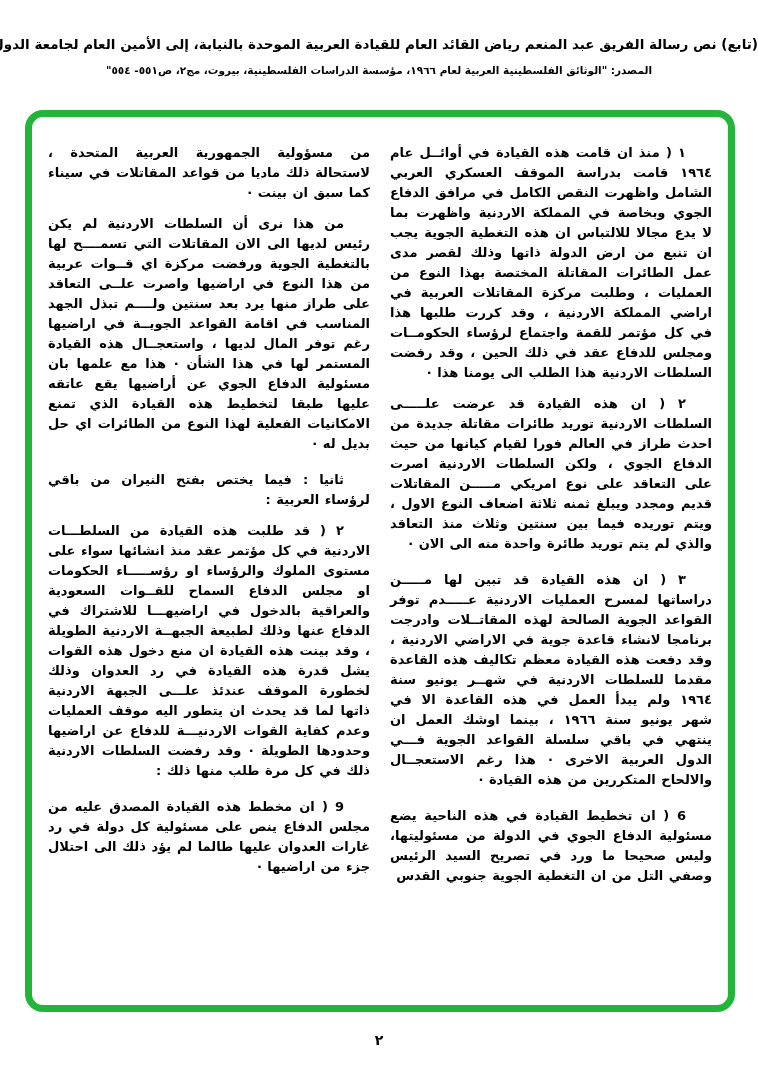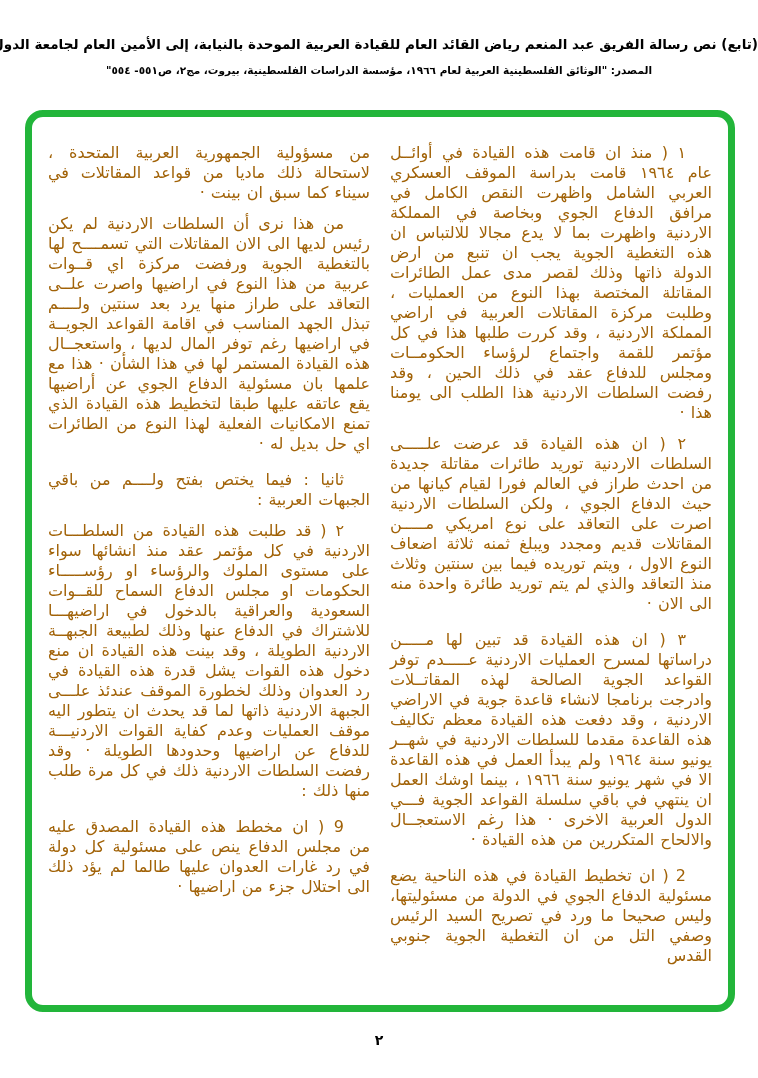--- a/index.html
+++ b/index.html
@@ -33,25 +33,25 @@
   }
   .columns {
     display: flex;
     direction: rtl;
     gap: 20px;
     padding: 26px 16px 0 16px;
     height: 100%;
   }
   .col { width: 329px; direction: rtl; }
   .col p {
-    font-size: 16px;
+    font-size: 13px;
     line-height: 20px;
-    font-weight: normal;
+    font-weight: bold;
     text-align: justify;
-    color: #a16207;
+    color: #000000;
     margin-bottom: 11px;
     word-spacing: 1px;
   }
   .col p.indent { text-indent: 26px; }
   .col p.space-after { margin-bottom: 16px; }
 
   .page-number {
     position: absolute;
     top: 1032px; left: 0; right: 0;
     text-align: center;
@@ -69,27 +69,27 @@
     <div class="source">المصدر: "الوثائق الفلسطينية العربية لعام ١٩٦٦، مؤسسة الدراسات الفلسطينية، بيروت، مج٢، ص٥٥١- ٥٥٤"</div>
   </div>
 
   <div class="content-box">
     <div class="columns">
 
       <div class="col">
         <p class="indent">١ ( منذ ان قامت هذه القيادة في أوائــل عام ١٩٦٤ قامت بدراسة الموقف العسكري العربي الشامل واظهرت النقص الكامل في مرافق الدفاع الجوي وبخاصة في المملكة الاردنية واظهرت بما لا يدع مجالا للالتباس ان هذه التغطية الجوية يجب ان تنبع من ارض الدولة ذاتها وذلك لقصر مدى عمل الطائرات المقاتلة المختصة بهذا النوع من العمليات ، وطلبت مركزة المقاتلات العربية في اراضي المملكة الاردنية ، وقد كررت طلبها هذا في كل مؤتمر للقمة واجتماع لرؤساء الحكومــات ومجلس للدفاع عقد في ذلك الحين ، وقد رفضت السلطات الاردنية هذا الطلب الى يومنا هذا ·</p>
         <p class="indent space-after">٢ ( ان هذه القيادة قد عرضت علـــــى السلطات الاردنية توريد طائرات مقاتلة جديدة من احدث طراز في العالم فورا لقيام كيانها من حيث الدفاع الجوي ، ولكن السلطات الاردنية اصرت على التعاقد على نوع امريكي مـــــن المقاتلات قديم ومجدد ويبلغ ثمنه ثلاثة اضعاف النوع الاول ، ويتم توريده فيما بين سنتين وثلاث منذ التعاقد والذي لم يتم توريد طائرة واحدة منه الى الان ·</p>
         <p class="indent space-after">٣ ( ان هذه القيادة قد تبين لها مـــــن دراساتها لمسرح العمليات الاردنية عـــــدم توفر القواعد الجوية الصالحة لهذه المقاتــلات وادرجت برنامجا لانشاء قاعدة جوية في الاراضي الاردنية ، وقد دفعت هذه القيادة معظم تكاليف هذه القاعدة مقدما للسلطات الاردنية في شهــر يونيو سنة ١٩٦٤ ولم يبدأ العمل في هذه القاعدة الا في شهر يونيو سنة ١٩٦٦ ، بينما اوشك العمل ان ينتهي في باقي سلسلة القواعد الجوية فـــي الدول العربية الاخرى · هذا رغم الاستعجــال والالحاح المتكررين من هذه القيادة ·</p>
-        <p class="indent">2 ( ان تخطيط القيادة في هذه الناحية يضع مسئولية الدفاع الجوي في الدولة من مسئوليتها، وليس صحيحا ما ورد في تصريح السيد الرئيس وصفي التل من ان التغطية الجوية جنوبي القدس</p>
+        <p class="indent">6 ( ان تخطيط القيادة في هذه الناحية يضع مسئولية الدفاع الجوي في الدولة من مسئوليتها، وليس صحيحا ما ورد في تصريح السيد الرئيس وصفي التل من ان التغطية الجوية جنوبي القدس</p>
       </div>
 
       <div class="col">
         <p>من مسؤولية الجمهورية العربية المتحدة ، لاستحالة ذلك ماديا من قواعد المقاتلات في سيناء كما سبق ان بينت ·</p>
         <p class="indent space-after">من هذا نرى أن السلطات الاردنية لم يكن رئيس لديها الى الان المقاتلات التي تسمــــح لها بالتغطية الجوية ورفضت مركزة اي قــوات عربية من هذا النوع في اراضيها واصرت علــى التعاقد على طراز منها يرد بعد سنتين ولــــم تبذل الجهد المناسب في اقامة القواعد الجويــة في اراضيها رغم توفر المال لديها ، واستعجــال هذه القيادة المستمر لها في هذا الشأن · هذا مع علمها بان مسئولية الدفاع الجوي عن أراضيها يقع عاتقه عليها طبقا لتخطيط هذه القيادة الذي تمنع الامكانيات الفعلية لهذا النوع من الطائرات اي حل بديل له ·</p>
-        <p class="indent">ثانيا : فيما يختص بفتح ولــــم من باقي الجبهات العربية :</p>
+        <p class="indent">ثانيا : فيما يختص بفتح النيران من باقي لرؤساء العربية :</p>
         <p class="indent space-after">٢ ( قد طلبت هذه القيادة من السلطـــات الاردنية في كل مؤتمر عقد منذ انشائها سواء على مستوى الملوك والرؤساء او رؤســـــاء الحكومات او مجلس الدفاع السماح للقــوات السعودية والعراقية بالدخول في اراضيهـــا للاشتراك في الدفاع عنها وذلك لطبيعة الجبهــة الاردنية الطويلة ، وقد بينت هذه القيادة ان منع دخول هذه القوات يشل قدرة هذه القيادة في رد العدوان وذلك لخطورة الموقف عندئذ علـــى الجبهة الاردنية ذاتها لما قد يحدث ان يتطور اليه موقف العمليات وعدم كفاية القوات الاردنيـــة للدفاع عن اراضيها وحدودها الطويلة · وقد رفضت السلطات الاردنية ذلك في كل مرة طلب منها ذلك :</p>
         <p class="indent">9 ( ان مخطط هذه القيادة المصدق عليه من مجلس الدفاع ينص على مسئولية كل دولة في رد غارات العدوان عليها طالما لم يؤد ذلك الى احتلال جزء من اراضيها ·</p>
       </div>
 
     </div>
   </div>
 
   <div class="page-number">٢</div>
 
 </div>

